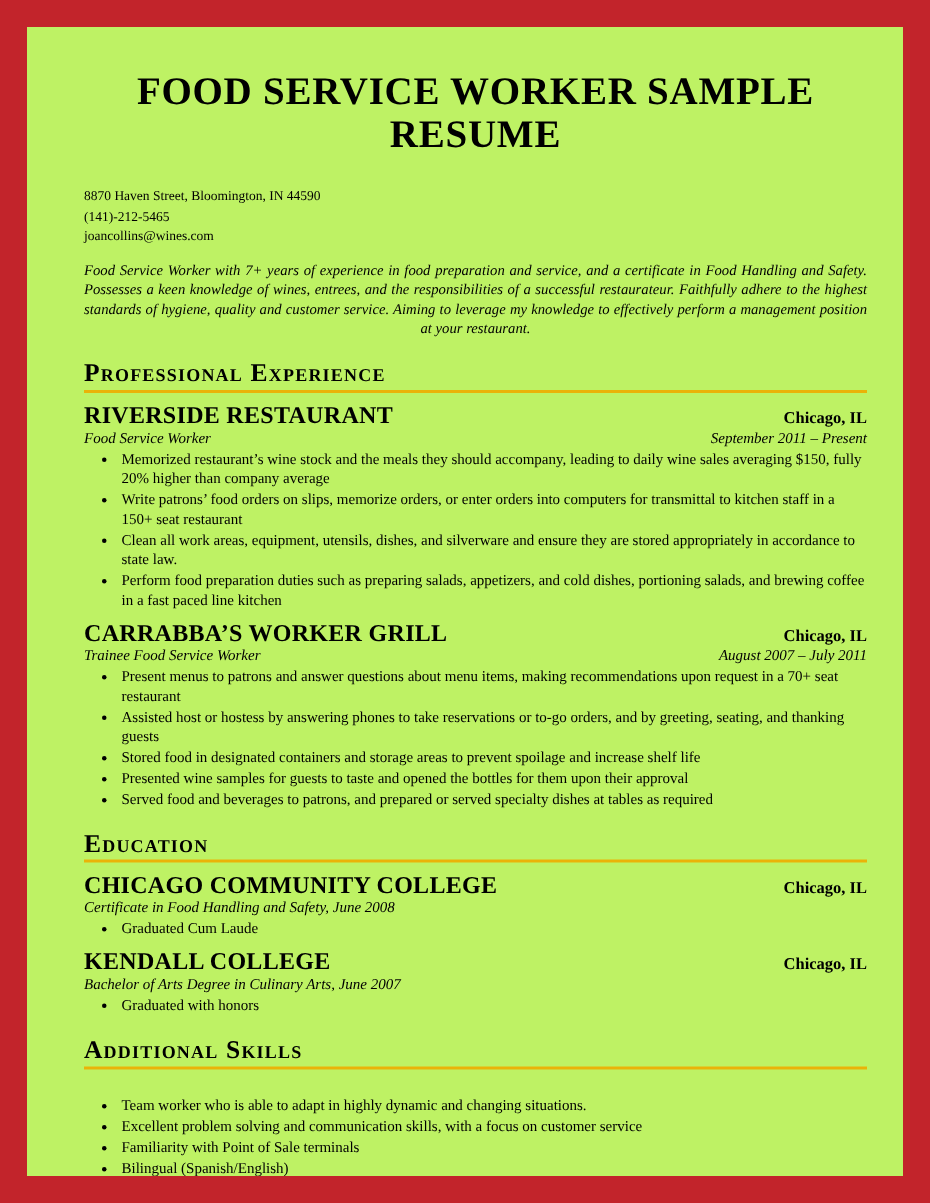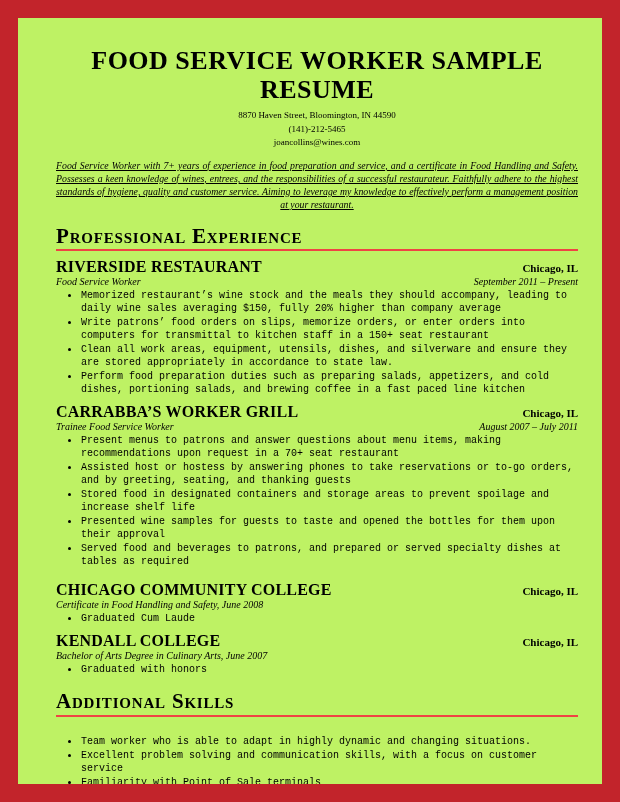--- a/index.html
+++ b/index.html
@@ -17,50 +17,48 @@
     overflow: hidden;
   }
   .title {
     text-align: center;
     font-size: 26px;
     font-weight: bold;
     line-height: 1.12;
     letter-spacing: 0.5px;
   }
   .contact {
-    text-align: center;
     font-size: 9px;
     line-height: 1.5;
-    margin-top: 5px;
+    margin-top: 20px;
   }
   .summary {
     font-style: italic;
     font-size: 9.8px;
     line-height: 1.34;
     margin-top: 9px;
     text-align: justify;
     text-align-last: center;
-    text-decoration: underline;
   }
   .section { margin-top: 13px; }
   .section-heading {
     font-variant: small-caps;
     font-weight: bold;
-    font-size: 21px;
+    font-size: 17px;
     letter-spacing: 0.8px;
-    border-bottom: 2px solid #ef4444;
+    border-bottom: 2px solid #eab308;
     padding-bottom: 1px;
     line-height: 1.15;
   }
   .entry { margin-top: 7px; }
   .row { display: flex; justify-content: space-between; align-items: baseline; }
   .org { font-weight: bold; font-size: 16px; letter-spacing: 0.2px; }
   .loc { font-weight: bold; font-size: 11px; }
   .role, .dates { font-style: italic; font-size: 10px; }
-  ul { margin: 2px 0 0 24px; list-style-type: disc; font-family: Liberation Mono, monospace; }
+  ul { margin: 2px 0 0 24px; list-style-type: disc; }
   li { font-size: 10px; line-height: 1.3; padding-left: 1px; }
   li + li { margin-top: 1px; }
   .edu-degree { font-style: italic; font-size: 10px; }
 </style>
 </head>
 <body>
 
 <div class="frame">
 
   <h1 class="title">
@@ -109,20 +107,21 @@
         <li>Present menus to patrons and answer questions about menu items, making recommendations upon request in a 70+ seat restaurant</li>
         <li>Assisted host or hostess by answering phones to take reservations or to-go orders, and by greeting, seating, and thanking guests</li>
         <li>Stored food in designated containers and storage areas to prevent spoilage and increase shelf life</li>
         <li>Presented wine samples for guests to taste and opened the bottles for them upon their approval</li>
         <li>Served food and beverages to patrons, and prepared or served specialty dishes at tables as required</li>
       </ul>
     </div>
   </div>
 
   <div class="section">
+    <h2 class="section-heading">Education</h2>
 
     <div class="entry">
       <div class="row">
         <span class="org">CHICAGO COMMUNITY COLLEGE</span>
         <span class="loc">Chicago, IL</span>
       </div>
       <div class="edu-degree">Certificate in Food Handling and Safety, June 2008</div>
       <ul>
         <li>Graduated Cum Laude</li>
       </ul>

